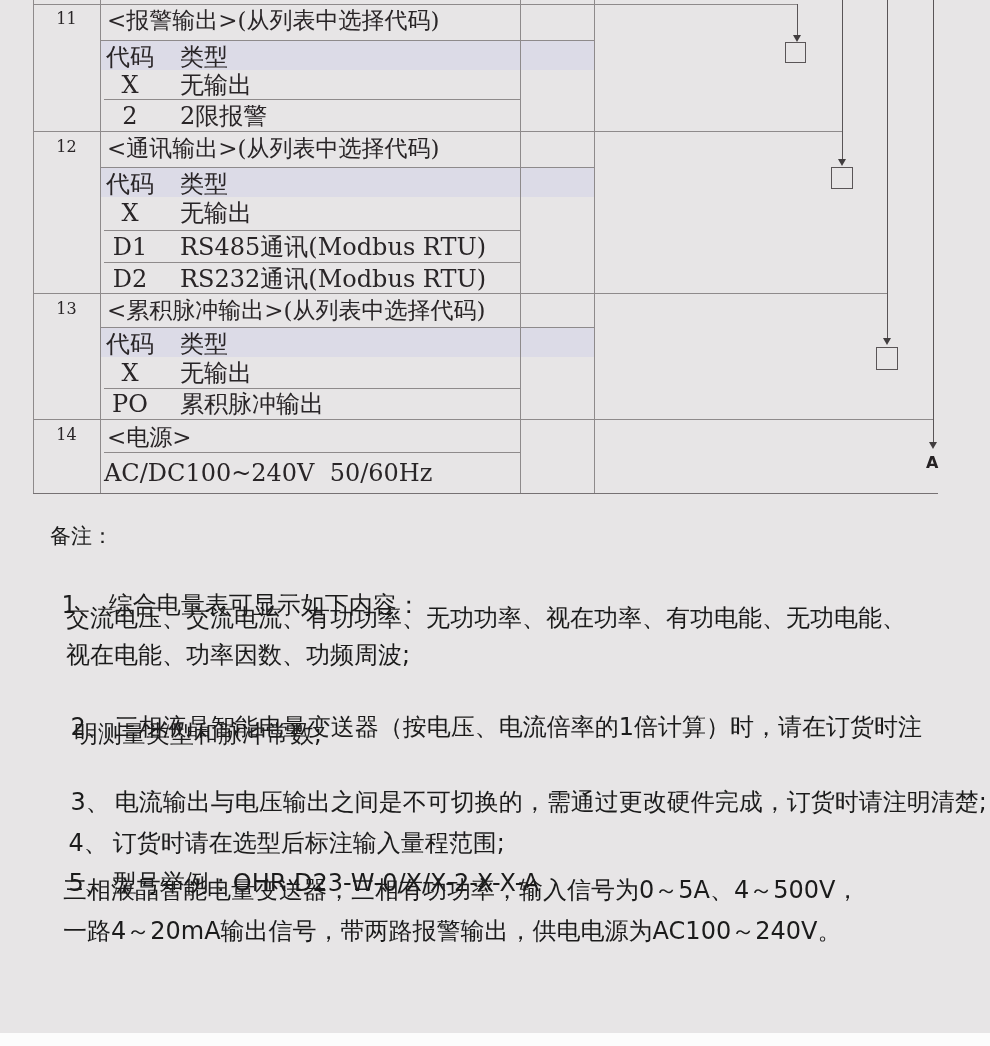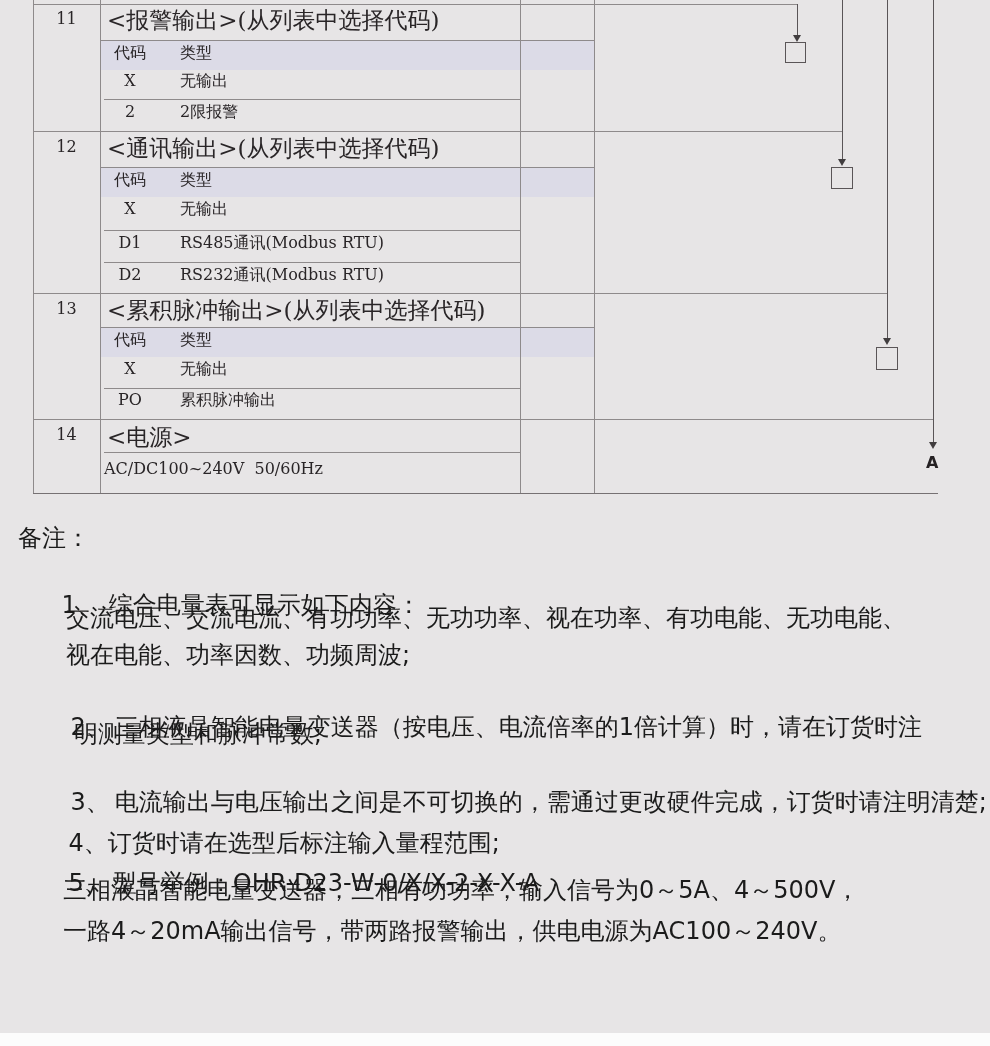--- a/index.html
+++ b/index.html
@@ -1,34 +1,34 @@
 <!DOCTYPE html>
 <html><head>
 <meta charset="utf-8">
 <style>
   html,body{margin:0;padding:0;background:#ffffff;}
   .canvas{position:relative;width:990px;height:1046px;background:#e7e5e6;overflow:hidden;
           font-family:"DejaVu Serif","Liberation Serif",serif;}
   .t{position:absolute;white-space:pre;color:#292527;}
   .title{font-size:23px;line-height:1;}
-  .cell{font-size:16px;line-height:1;}
+  .cell{font-size:24px;line-height:1;}
   .rownum{font-size:16px;line-height:1;left:33px;width:67px;text-align:center;}
   .codecell{left:104px;width:52px;text-align:center;}
   .typecell{left:180px;}
   .hl{position:absolute;height:1px;background:#8e8a8b;}
   .vl{position:absolute;width:1px;background:#8e8a8b;}
   .sub{left:104px;width:416px;}
   .band{position:absolute;left:101px;width:493px;height:29px;background:#dcdbe7;border-top:1px solid #8e8a8b;box-sizing:content-box;}
   .dvl{position:absolute;width:1px;background:#5a5557;}
   .arrow{position:absolute;width:0;height:0;border-left:4px solid transparent;border-right:4px solid transparent;border-top:7px solid #413d3f;}
   .box{position:absolute;width:19px;height:19px;border:1px solid #5a5557;background:transparent;}
   .alabel{position:absolute;font-family:"DejaVu Sans","Liberation Sans",sans-serif;font-size:16px;font-weight:600;color:#252123;line-height:1;}
   .note{position:absolute;white-space:pre;font-family:"DejaVu Sans","Liberation Sans",sans-serif;
         font-size:24px;line-height:1.2;color:#1b1b1b;}
-  .noteheading{font-size:24px;}
+  .noteheading{font-size:21px;margin-left:32px;}
   .whitefoot{position:absolute;left:0;top:1033px;width:990px;height:13px;background:#fcfcfc;}
 </style>
 </head>
 <body>
 
 <div class="canvas">
 
   <div class="band" style="top:40px"></div>
   <div class="band" style="top:167px"></div>
   <div class="band" style="top:327px"></div>
@@ -107,21 +107,21 @@
   <div class="note" style="left:66px;top:604px">交流电压、交流电流、有功功率、无功功率、视在功率、有功电能、无功电能、</div>
   <div class="note" style="left:66px;top:641px">视在电能、功率因数、功频周波;</div>
   <div class="note" style="left:40px;top:684px">
     <span>2、</span><span style="margin-left:5px">三相液晶智能电量变送器（按电压、电流倍率的1倍计算）时，请在订货时注</span>
   </div>
   <div class="note" style="left:74px;top:720px">明测量类型和脉冲常数;</div>
   <div class="note" style="left:40px;top:759px">
     <span>3、</span><span style="margin-left:5px">电流输出与电压输出之间是不可切换的，需通过更改硬件完成，订货时请注明清楚;</span>
   </div>
   <div class="note" style="left:38px;top:800px">
-    <span>4、</span><span style="">订货时请在选型后标注输入量程范围;</span>
+    <span>4、</span><span style="margin-left:5px">订货时请在选型后标注输入量程范围;</span>
   </div>
   <div class="note" style="left:38px;top:840px">
     <span>5、</span><span style="margin-left:5px">型号举例：OHR-D23-W-0/X/X-2-X-X-A</span>
   </div>
   <div class="note" style="left:63px;top:876px">三相液晶智能电量变送器，三相有功功率，输入信号为0～5A、4～500V，</div>
   <div class="note" style="left:63px;top:917px">一路4～20mA输出信号，带两路报警输出，供电电源为AC100～240V。</div>
 
   <div class="whitefoot"></div>
 </div>
 

